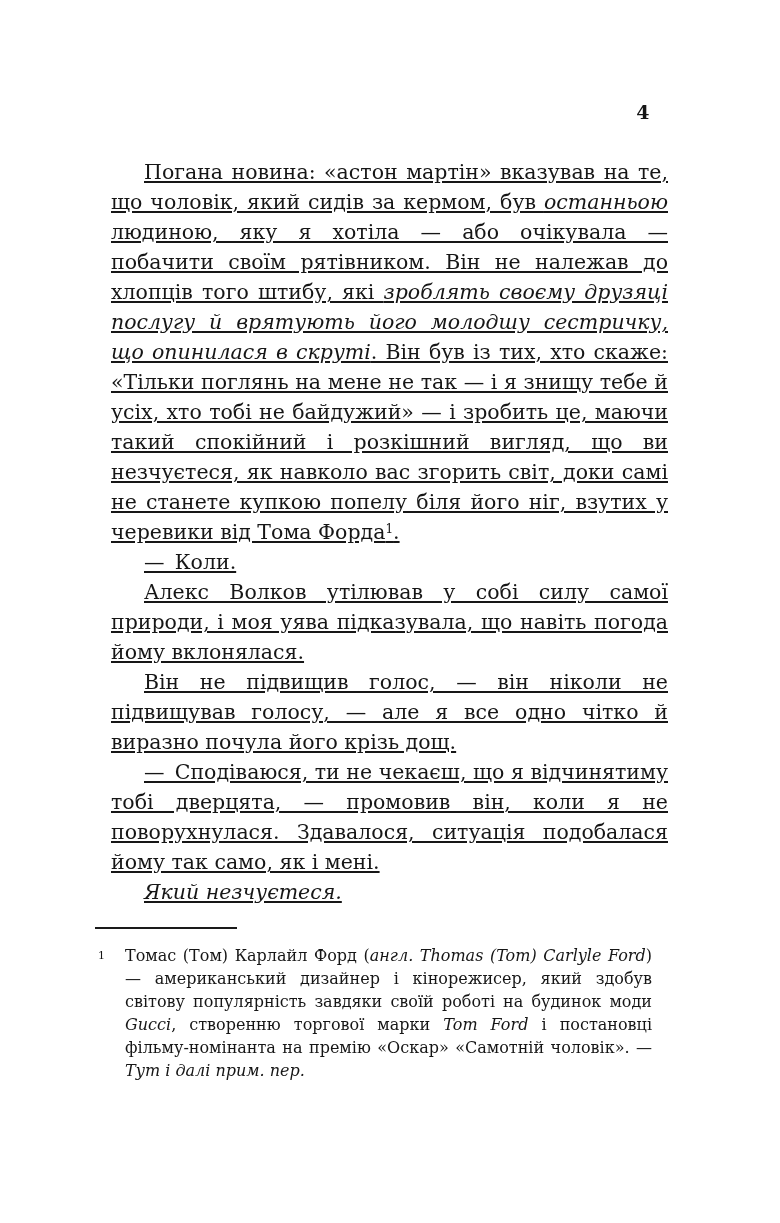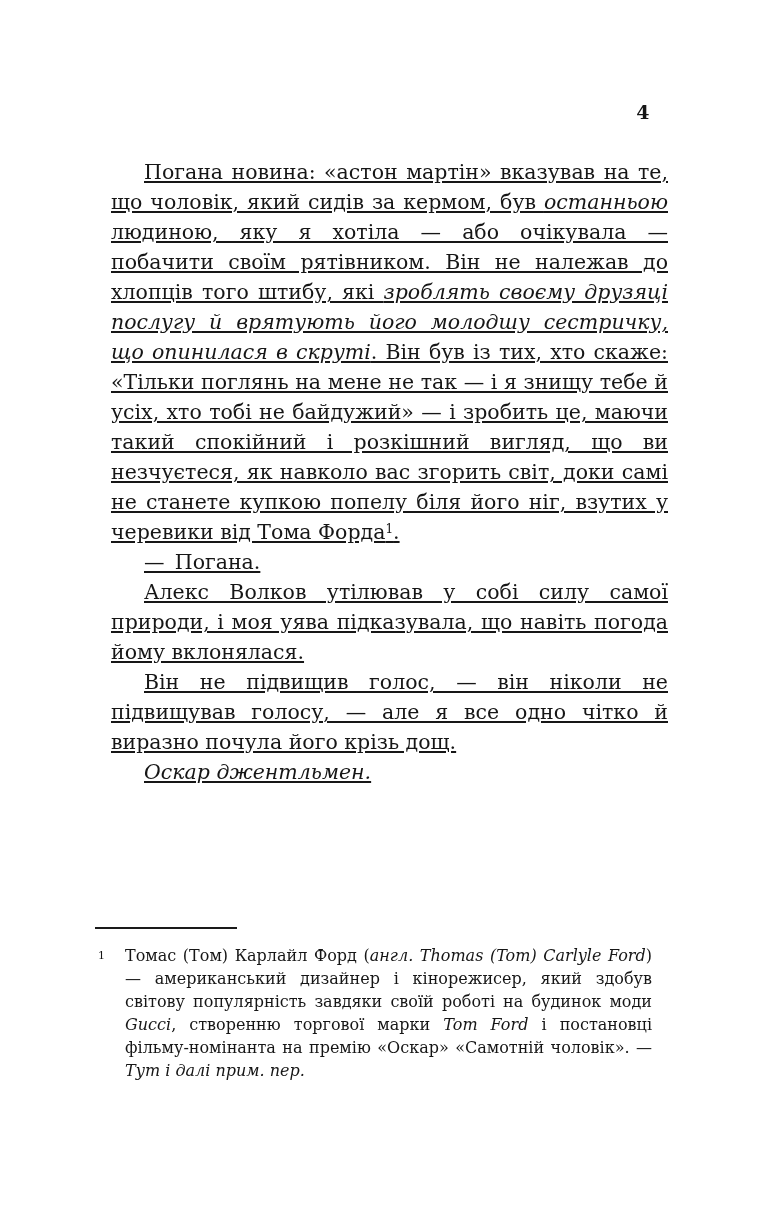--- a/index.html
+++ b/index.html
@@ -77,24 +77,25 @@
 </style>
 </head>
 <body>
 
 <div class="page">
 
   <div class="page-number">4</div>
 
   <main class="body-text">
       <p><span>Погана новина: «астон мартін» вказував на те, що чоловік, який сидів за кермом, був </span><em>останньою</em><span> людиною, яку я хотіла — або очікувала — побачити своїм рятівником. Він не належав до хлопців того штибу, які </span><em>зроблять своєму друзяці послугу й врятують його молодшу сестричку, що опинилася в скруті</em><span>. Він був із тих, хто скаже: «Тільки поглянь на мене не так — і я знищу тебе й усіх, хто тобі не байдужий» — і зробить це, маючи такий спокійний і розкішний вигляд, що ви незчуєтеся, як навколо вас згорить світ, доки самі не станете купкою попелу біля його ніг, взутих у черевики від Тома Форда</span><sup>1</sup><span>.</span></p>
-      <p><span>— Погана.</span></p>
+      <p><span>— Коли.</span></p>
       <p><span>Алекс Волков утілював у собі силу самої природи, і моя уява підказувала, що навіть погода йому вклонялася.</span></p>
       <p><span>Він не підвищив голос, — він ніколи не підвищував голосу, — але я все одно чітко й виразно почула його крізь дощ.</span></p>
-      <p><em>Оскар джентльмен.</em></p>
+      <p><span>— Сподіваюся, ти не чекаєш, що я відчинятиму тобі дверцята, — промовив він, коли я не поворухнулася. Здавалося, ситуація подобалася йому так само, як і мені.</span></p>
+      <p><em>Який незчуєтеся.</em></p>
     </main>
 
   <footer class="footnote-area">
     <div class="footnote-rule"></div>
     <div class="footnote">
       <span class="fn-marker">1</span>
       <span class="fn-text" id="footnote-text"><span>Томас (Том) Карлайл Форд (</span><em>англ. Thomas (Tom) Carlyle Ford</em><span>) — американський дизайнер і кінорежисер, який здобув світову популярність завдяки своїй роботі на будинок моди </span><em>Gucci</em><span>, створенню торгової марки </span><em>Tom Ford</em><span> і постановці фільму-номінанта на премію «Оскар» «Самотній чоловік». — </span><em>Тут і далі прим. пер.</em></span>
     </div>
   </footer>
 

